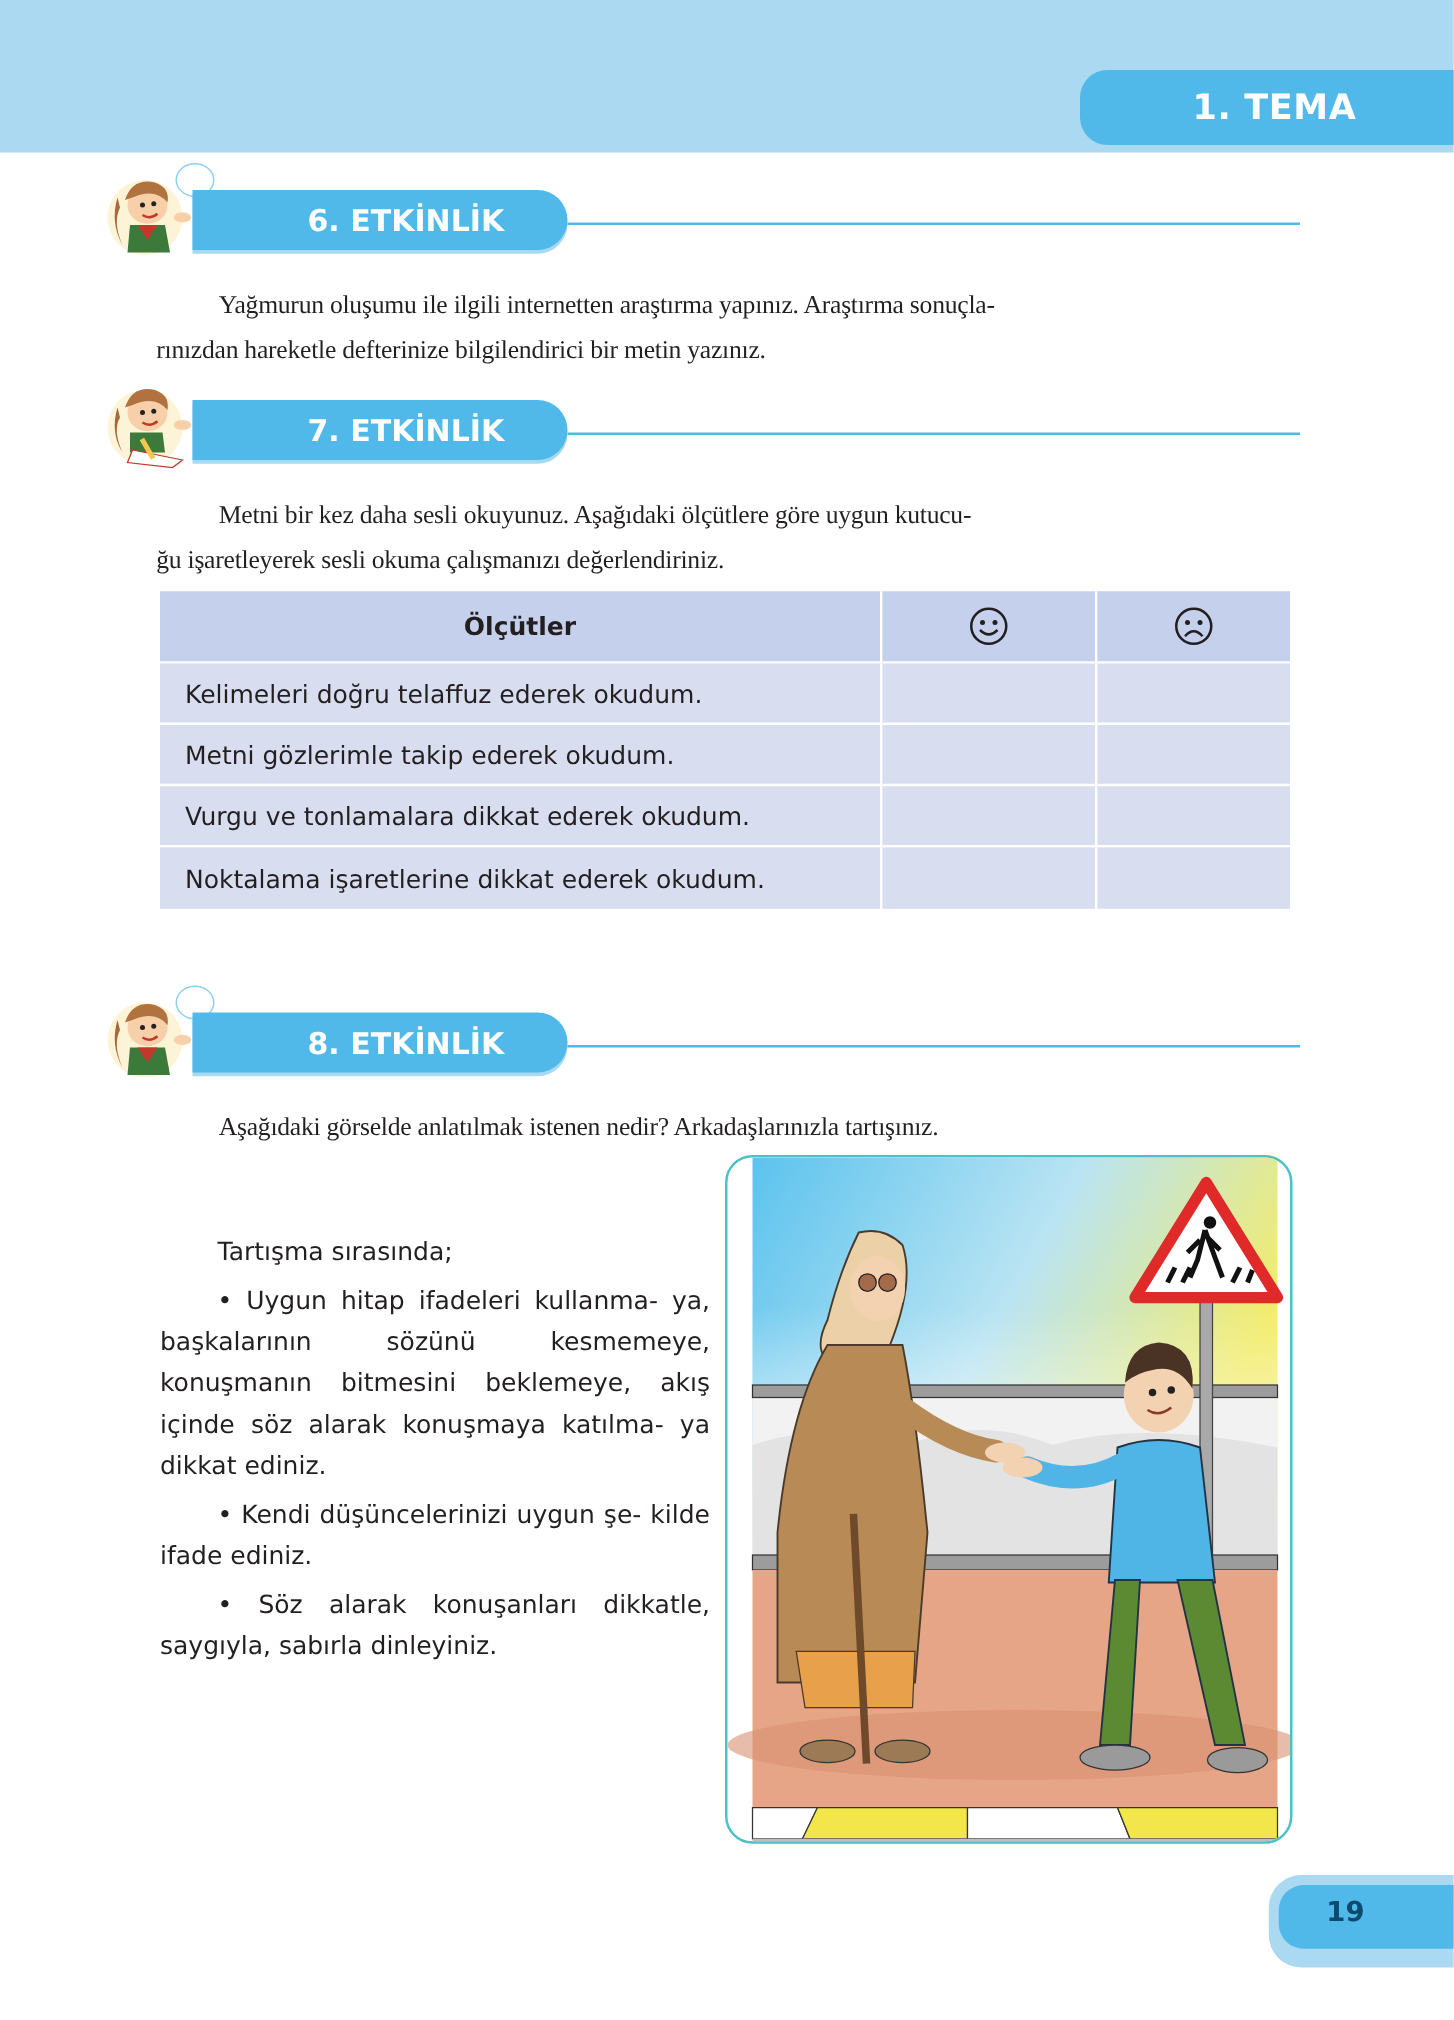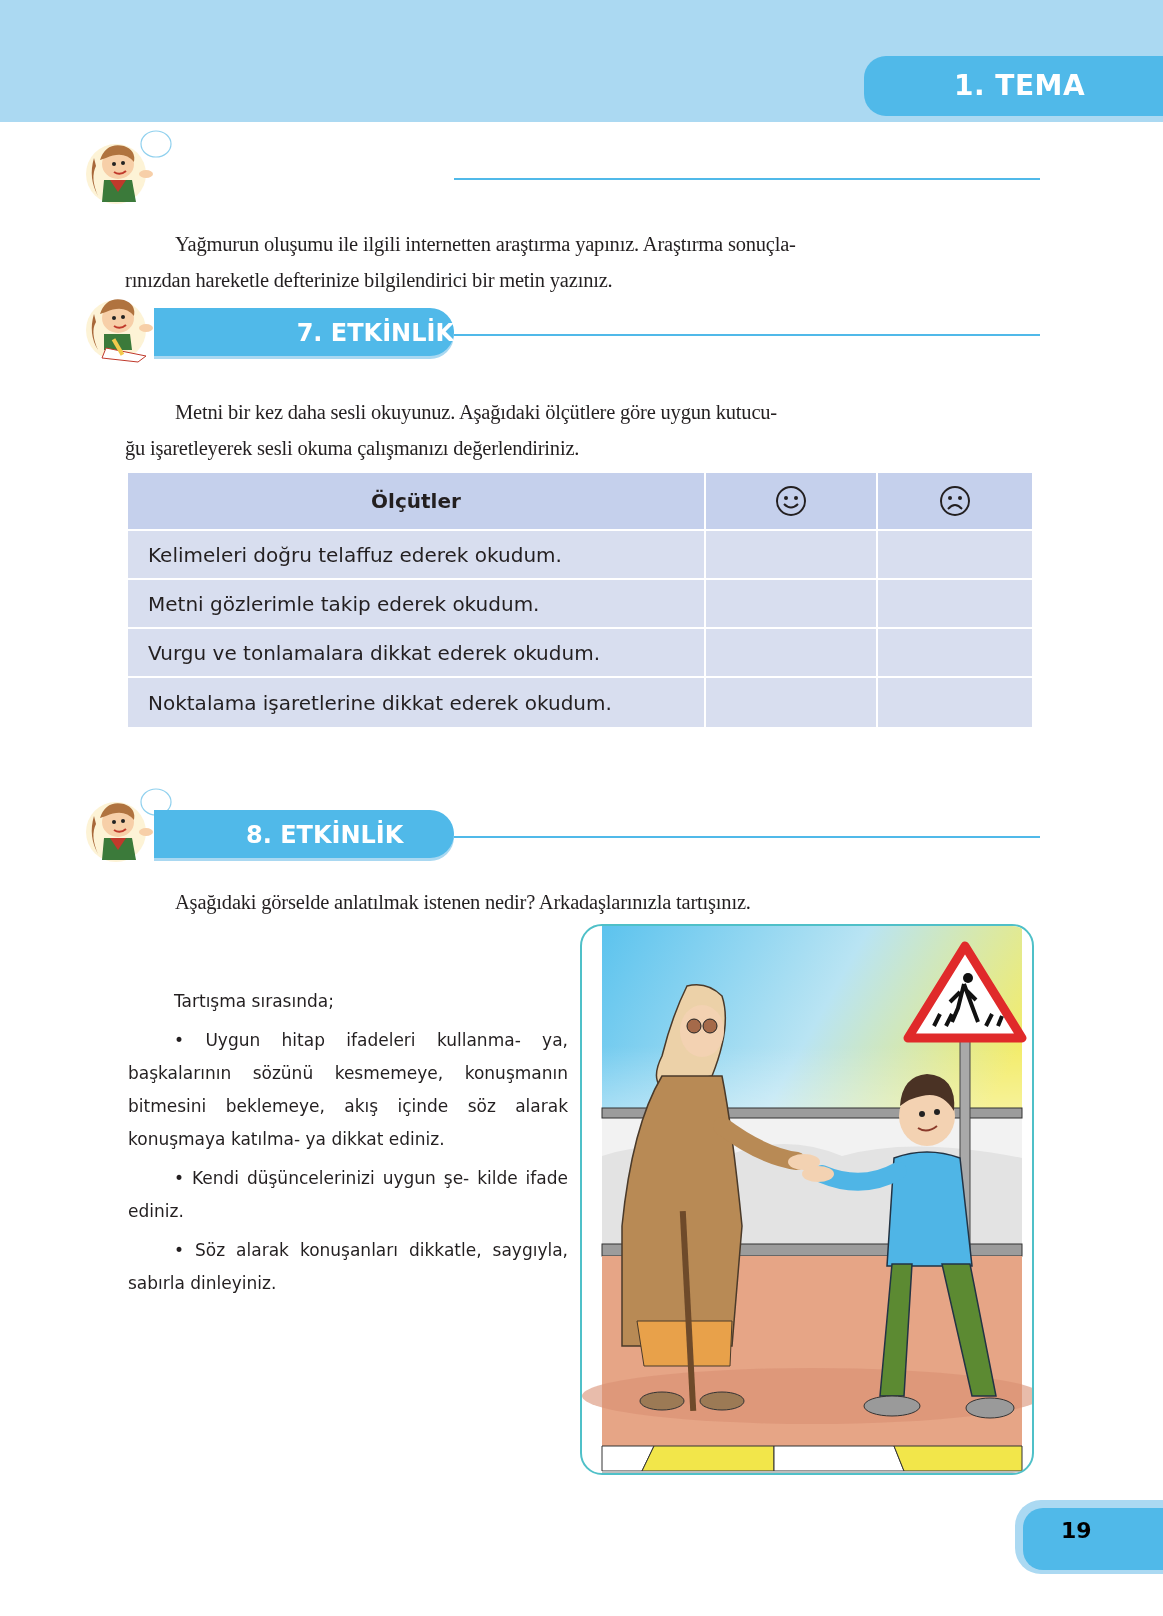--- a/index.html
+++ b/index.html
@@ -24,32 +24,32 @@
 
   table.criteria { position: absolute; left: 128px; top: 473px; width: 904px; border-collapse: separate;
                    border-spacing: 0; font-size: 20px; }
   table.criteria th, table.criteria td { border-right: 2px solid #fff; border-bottom: 2px solid #fff; height: 49px; }
   table.criteria th { background: #c5d0ec; font-weight: bold; font-size: 20px; text-align: center; height: 58px; }
   table.criteria td { background: #d8deef; padding-left: 20px; }
   table.criteria td.mark { padding: 0; }
   table.criteria th:last-child, table.criteria td:last-child { border-right: none; }
   .face { display: inline-block; width: 32px; height: 32px; vertical-align: middle; }
 
-  .bullets { position: absolute; left: 128px; top: 985px; width: 440px; font-size: 17px; line-height: 33px; }
+  .bullets { position: absolute; left: 128px; top: 985px; width: 440px; font-size: 20px; line-height: 33px; }
   .bullets p { text-align: justify; margin-bottom: 6px; }
   .bullets .ind { display: inline-block; width: 46px; }
 
   .illustration { position: absolute; left: 580px; top: 924px; width: 454px; height: 551px;
                   border: 2.5px solid #4fc0c8; border-radius: 22px; overflow: hidden; background: #fff; }
   .illustration svg { position: absolute; left: 0; top: 0; }
 
   .page-num-wrap { position: absolute; left: 1015px; top: 1500px; width: 148px; height: 74px; background: #abd9f2;
                    border-radius: 26px 0 0 26px; }
-  .page-num { position: absolute; left: 8px; top: 8px; width: 140px; height: 62px; background: #50b9e9;
-              border-radius: 20px 0 0 20px; color: #000000; font-weight: bold; font-size: 22px; line-height: 46px;
+  .page-num { position: absolute; left: 8px; top: 8px; width: 140px; height: 51px; background: #50b9e9;
+              border-radius: 20px 0 0 20px; color: #0c4a6e; font-weight: bold; font-size: 22px; line-height: 46px;
               padding-left: 38px; }
 </style>
 </head>
 <body>
 
 <div class="top-band"></div>
 <div class="tema-tab">1. TEMA</div>
 
 <div class="section-head" style="top:128px;">
   <svg class="mascot" viewBox="0 0 100 80">
@@ -58,28 +58,29 @@
     <path d="M18 30 Q12 50 22 68 Q14 50 20 38Z" fill="#a8683a"></path>
     <ellipse cx="42" cy="36" rx="16" ry="15" fill="#f7cfa8"></ellipse>
     <path d="M24 32 Q30 14 48 18 Q60 22 58 34 Q48 22 30 30Z" fill="#b0733f"></path>
     <circle cx="38" cy="36" r="2" fill="#222"></circle>
       <circle cx="47" cy="35" r="2" fill="#222"></circle>
     <path d="M38 44 Q44 48 50 43" stroke="#c0392b" stroke-width="2" fill="none"></path>
     <path d="M28 52 L56 52 L60 74 L26 74Z" fill="#3b7a3a"></path>
     <path d="M34 52 L42 64 L50 52" fill="#c0392b"></path>
     <ellipse cx="70" cy="46" rx="7" ry="4" fill="#f7cfa8"></ellipse>
   </svg>
+  <div class="etk-pill">6. ETKİNLİK</div>
   <div class="etk-line"></div>
 </div>
 <div class="para" style="top:226px;">
   <div><span class="indent"></span><span>Yağmurun oluşumu ile ilgili internetten araştırma yapınız. Araştırma sonuçla-</span></div>
   <div>rınızdan hareketle defterinize bilgilendirici bir metin yazınız.</div>
 </div>
 
-<div class="section-head" style="top:284px;text-align:right;">
+<div class="section-head" style="top:296px;">
   <svg class="mascot" viewBox="0 0 100 80">
     <circle cx="40" cy="46" r="30" fill="#fdf3d6"></circle>
     <path d="M18 30 Q12 50 22 66 Q14 48 20 38Z" fill="#a8683a"></path>
     <ellipse cx="42" cy="34" rx="16" ry="15" fill="#f7cfa8"></ellipse>
     <path d="M24 30 Q30 12 48 16 Q60 20 58 32 Q48 20 30 28Z" fill="#b0733f"></path>
     <circle cx="38" cy="34" r="2" fill="#222"></circle>
       <circle cx="47" cy="33" r="2" fill="#222"></circle>
     <path d="M38 42 Q44 46 50 41" stroke="#c0392b" stroke-width="2" fill="none"></path>
     <path d="M28 50 L54 50 L56 66 L28 66Z" fill="#3b7a3a"></path>
     <path d="M30 64 L70 72 L62 78 L26 74Z" fill="#fff" stroke="#c0392b" stroke-width="1"></path>

